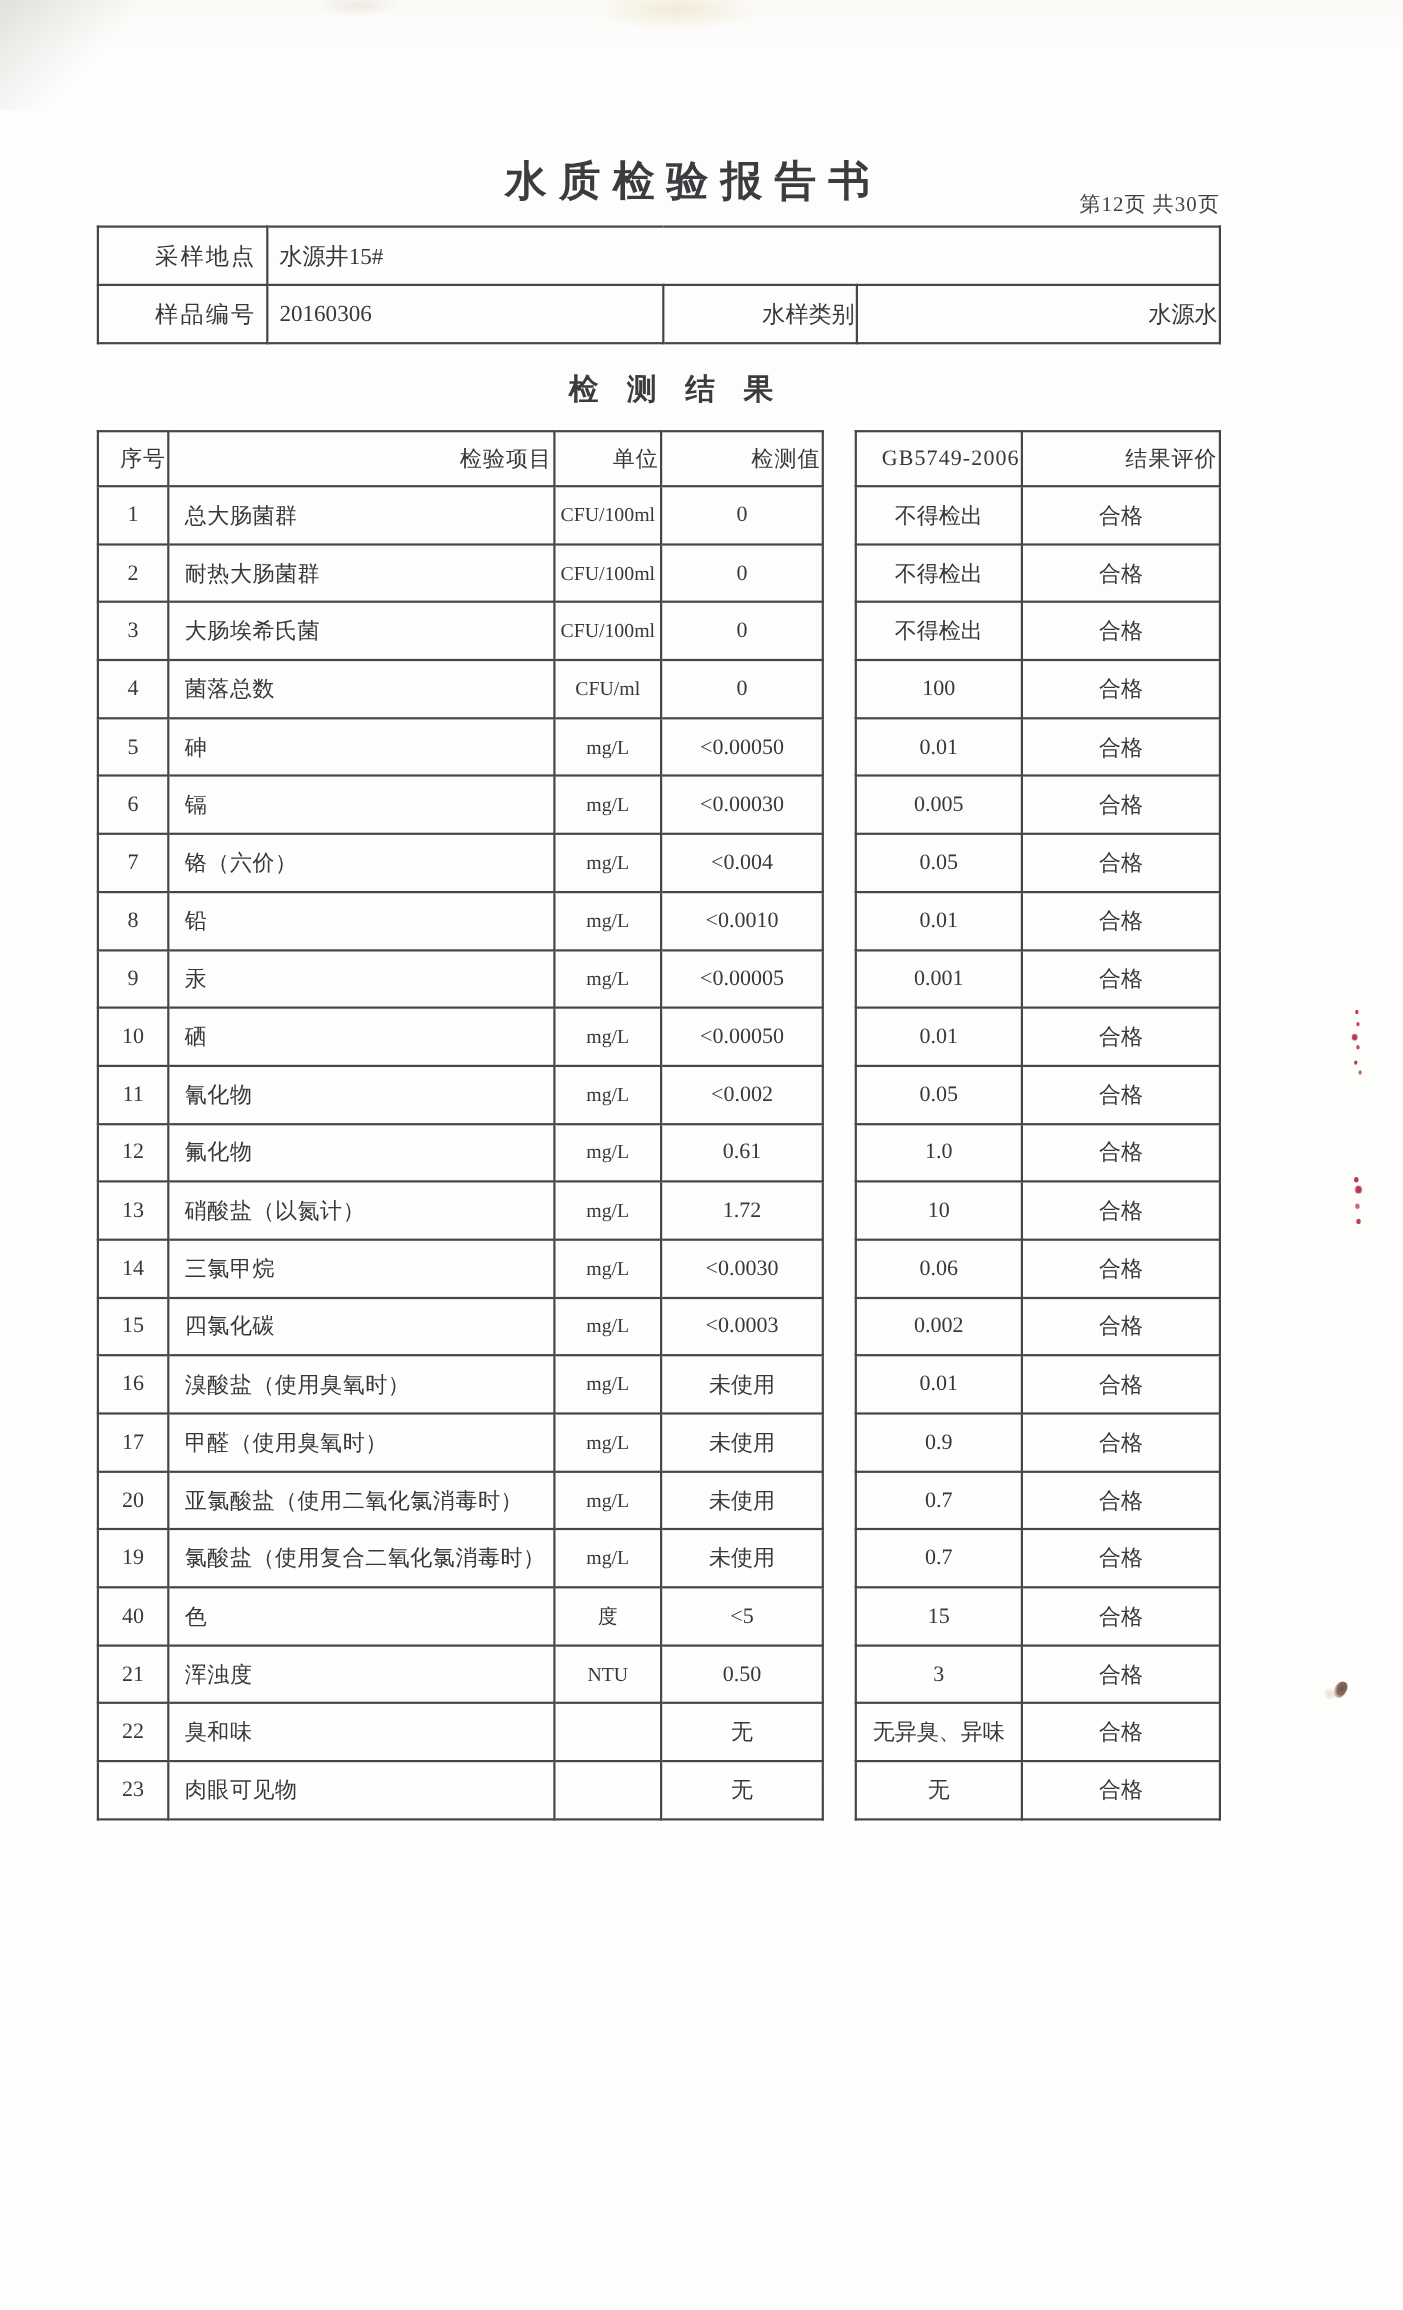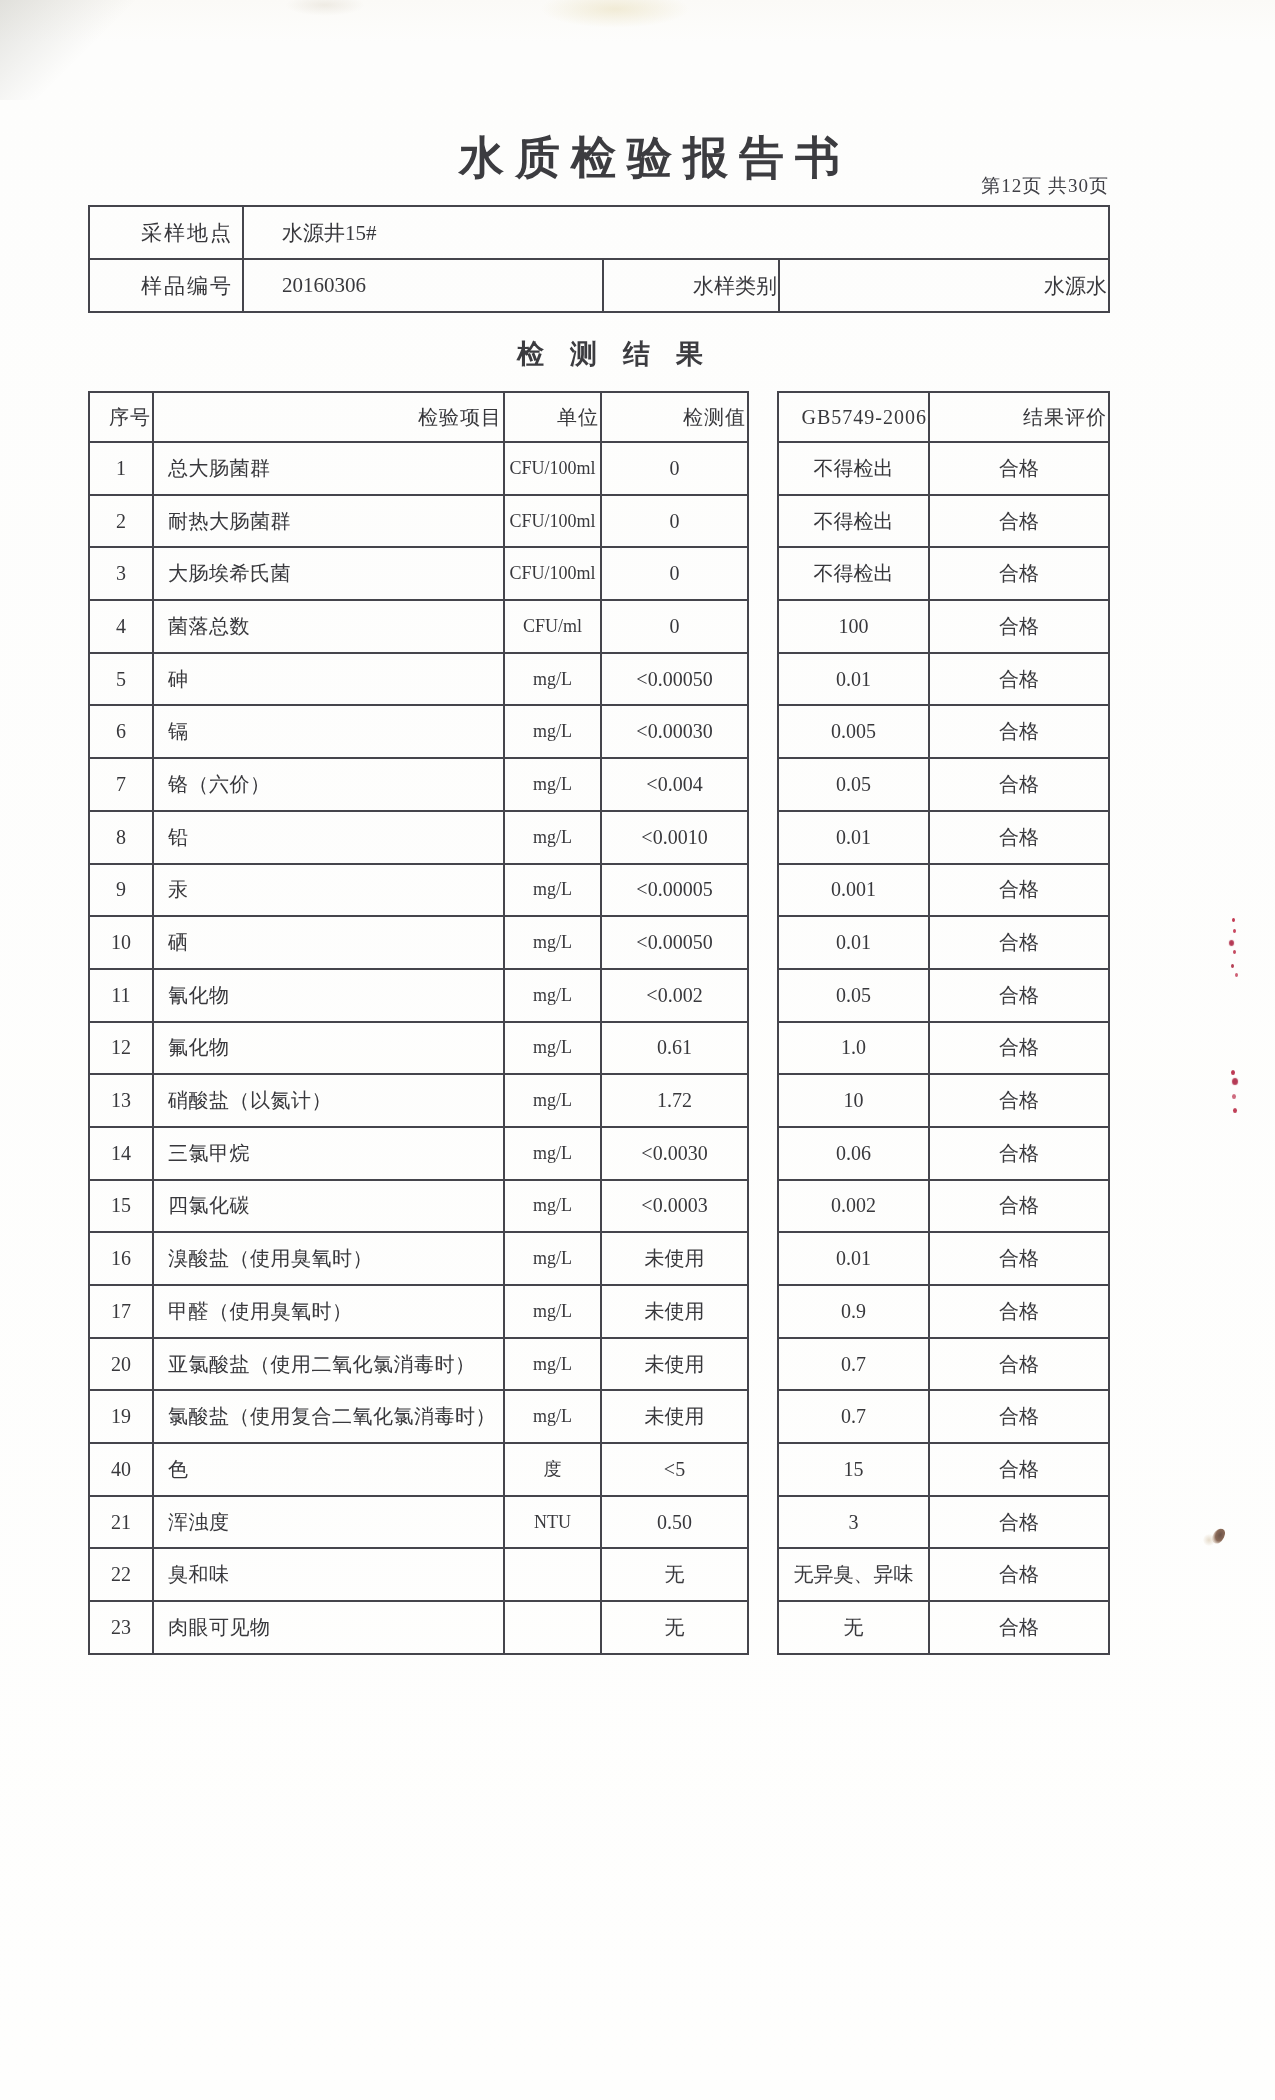--- a/index.html
+++ b/index.html
@@ -45,22 +45,22 @@
     border-radius: 60% 40% 55% 45%;
     transform: rotate(25deg);
   }
   .ink-blot-halo {
     position: absolute; left: 1203px; top: 1534px; width: 12px; height: 12px;
     background: radial-gradient(ellipse, rgba(210,190,160,0.55), rgba(255,255,255,0) 75%);
     border-radius: 50%;
   }
 
   .report-title {
-    position: absolute; left: 459px; top: 128px;
-    font-size: 45px; font-weight: 700; letter-spacing: 11px;
+    position: absolute; left: 459px; top: 139px;
+    font-size: 38px; font-weight: 700; letter-spacing: 11px;
     white-space: nowrap; color: #3c3c40;
   }
   .page-indicator {
     position: absolute; right: 166px; top: 173px;
     font-size: 19px; color: #404046; letter-spacing: 1px;
   }
   .section-title {
     position: absolute; left: 517px; top: 336px;
     font-size: 27px; font-weight: 700; letter-spacing: 26px;
     white-space: nowrap; color: #3c3c40;
@@ -68,21 +68,21 @@
 
   table { border-collapse: collapse; table-layout: fixed; }
   td, th { border: 2px solid #45454c; font-weight: normal; overflow: hidden; }
 
   .info-table {
     position: absolute; left: 88px; top: 205px; width: 1020px;
     font-size: 21px;
   }
   .info-table td { height: 49px; padding-left: 43px; }
   .info-table .lbl { text-align: center; letter-spacing: 2px; }
-  .info-table .val { text-align: left; padding-left: 38px; }
+  .info-table .val { text-align: left; padding-left: 10px; }
   .info-table .c   { text-align: right; }
 
   .results-table {
     position: absolute; top: 391px; font-size: 20px;
   }
   .results-left  { left: 88px;  width: 659px; }
   .results-right { left: 777px; width: 331px; }
   .results-table th { height: 46px; text-align: right; letter-spacing: 1px; }
   .results-table td { height: 48.7px; }
   .results-table td.c { text-align: center; }

